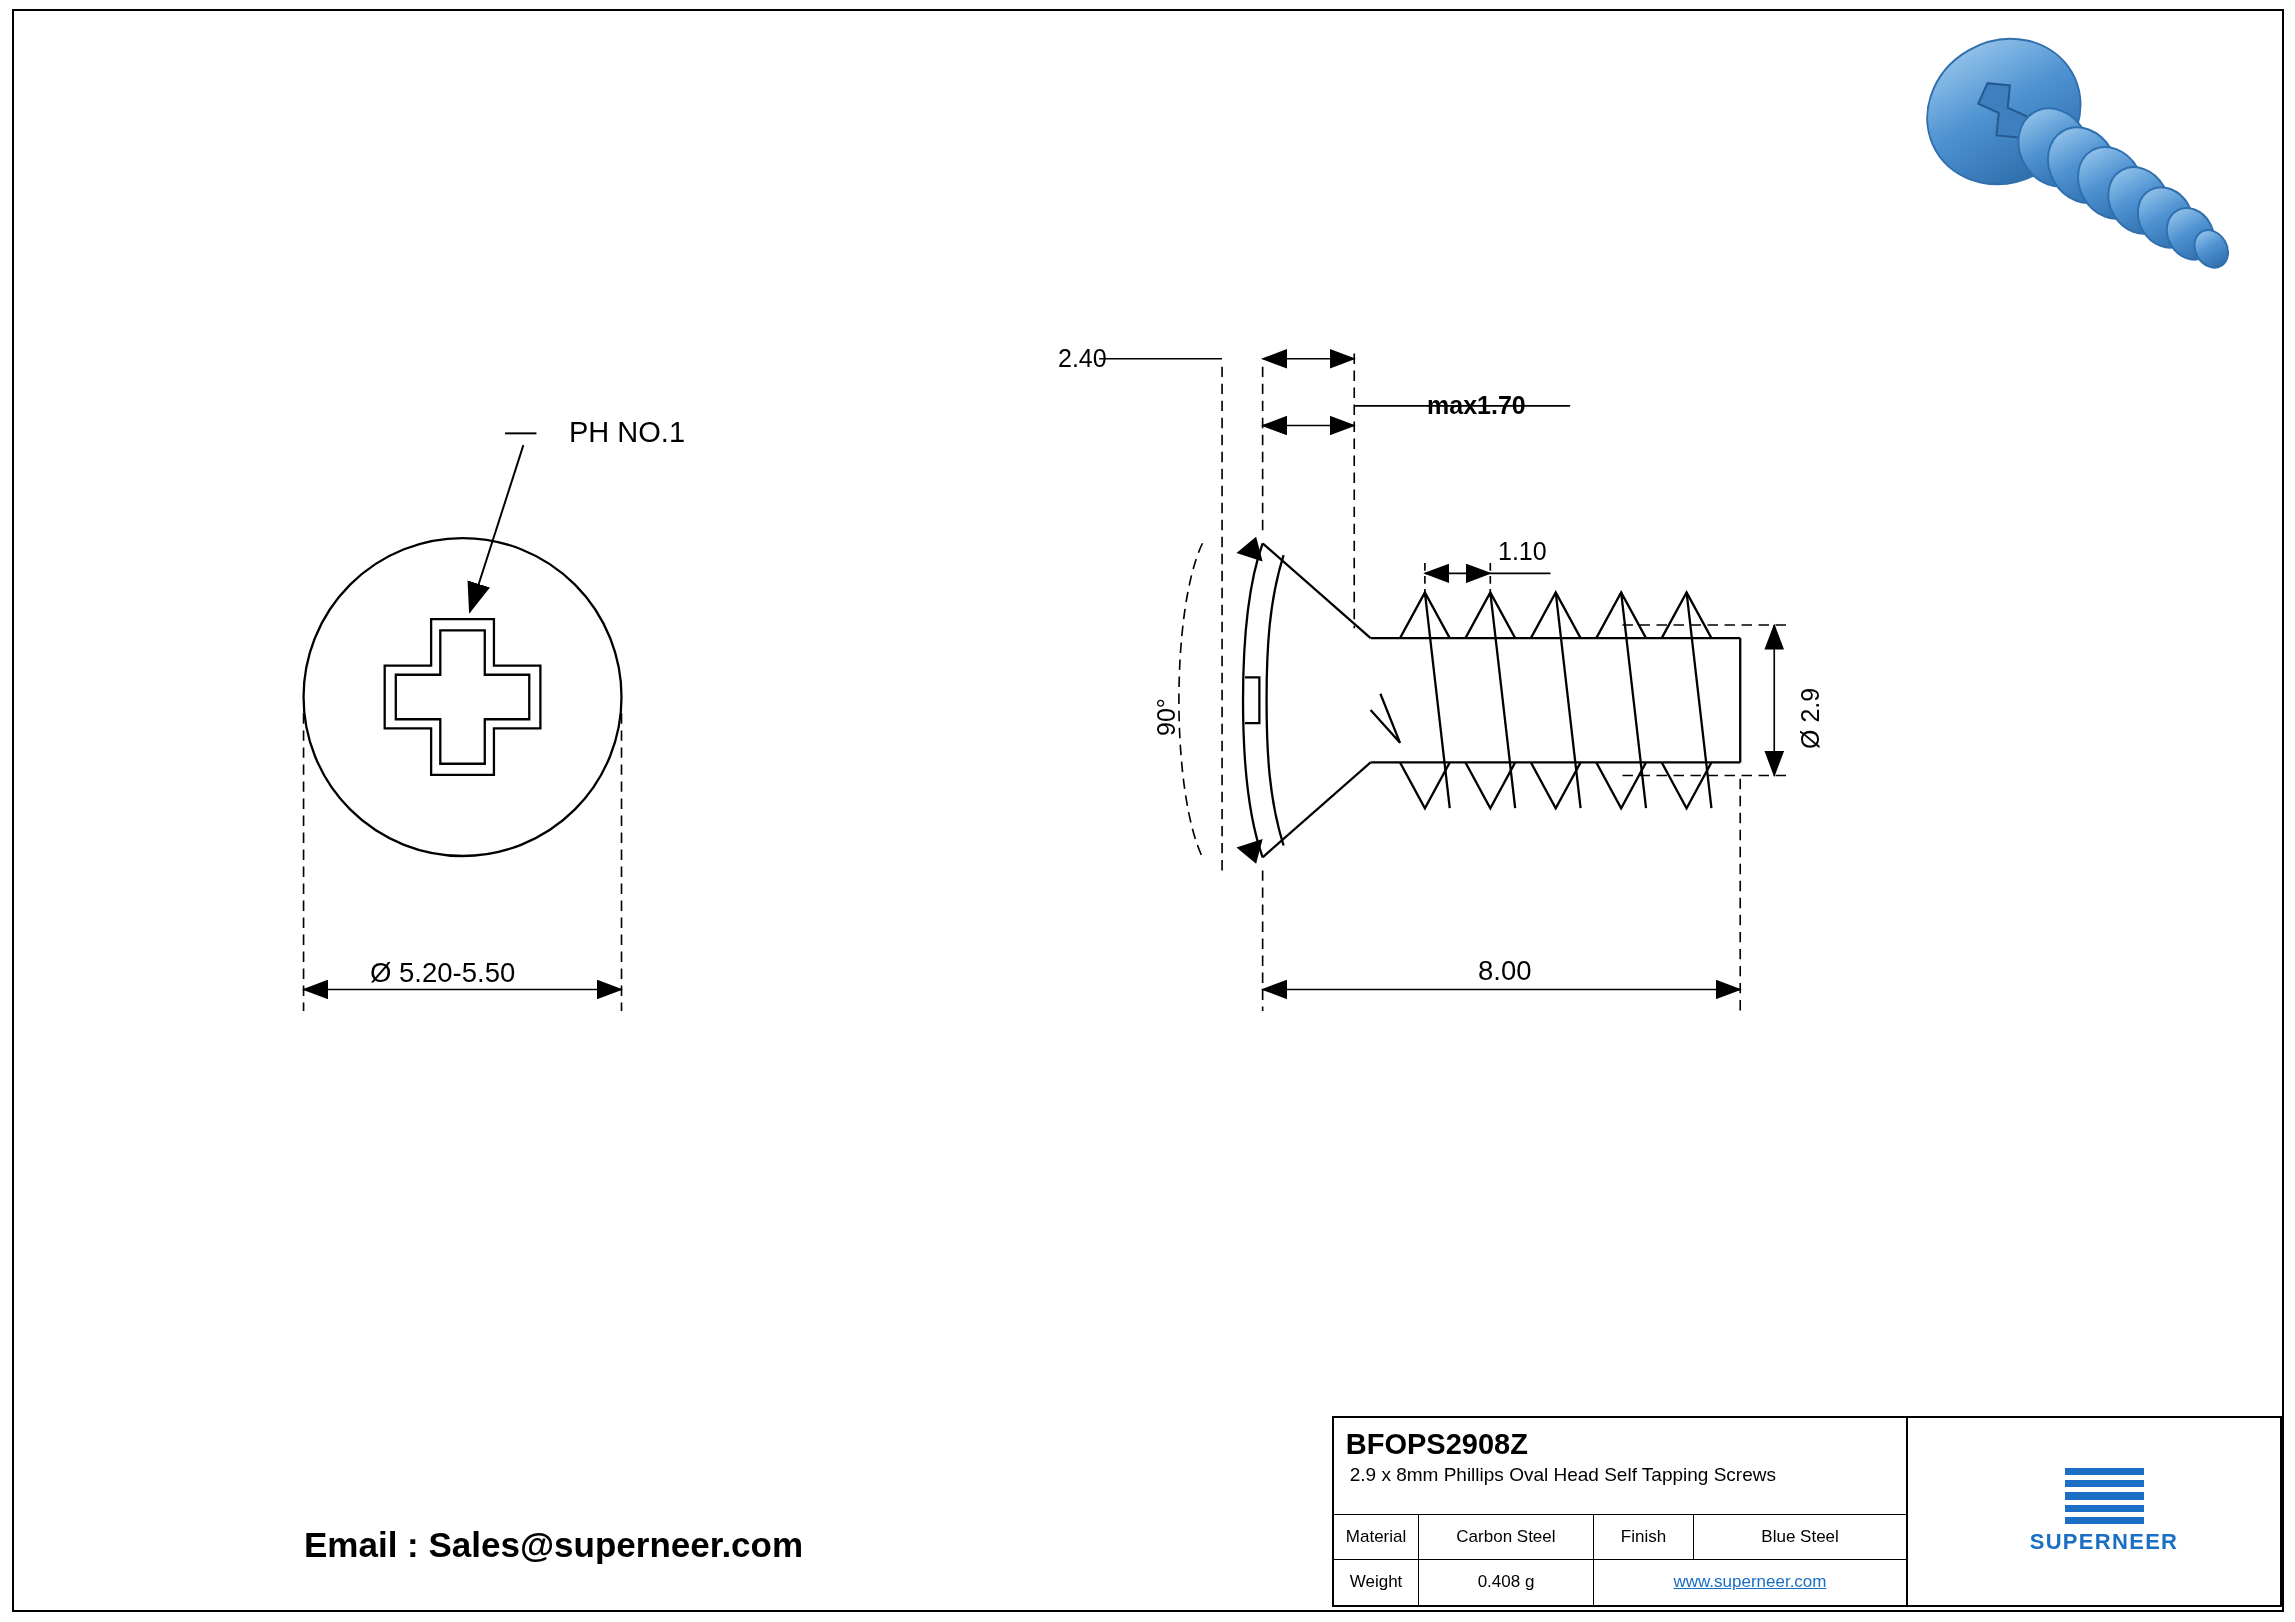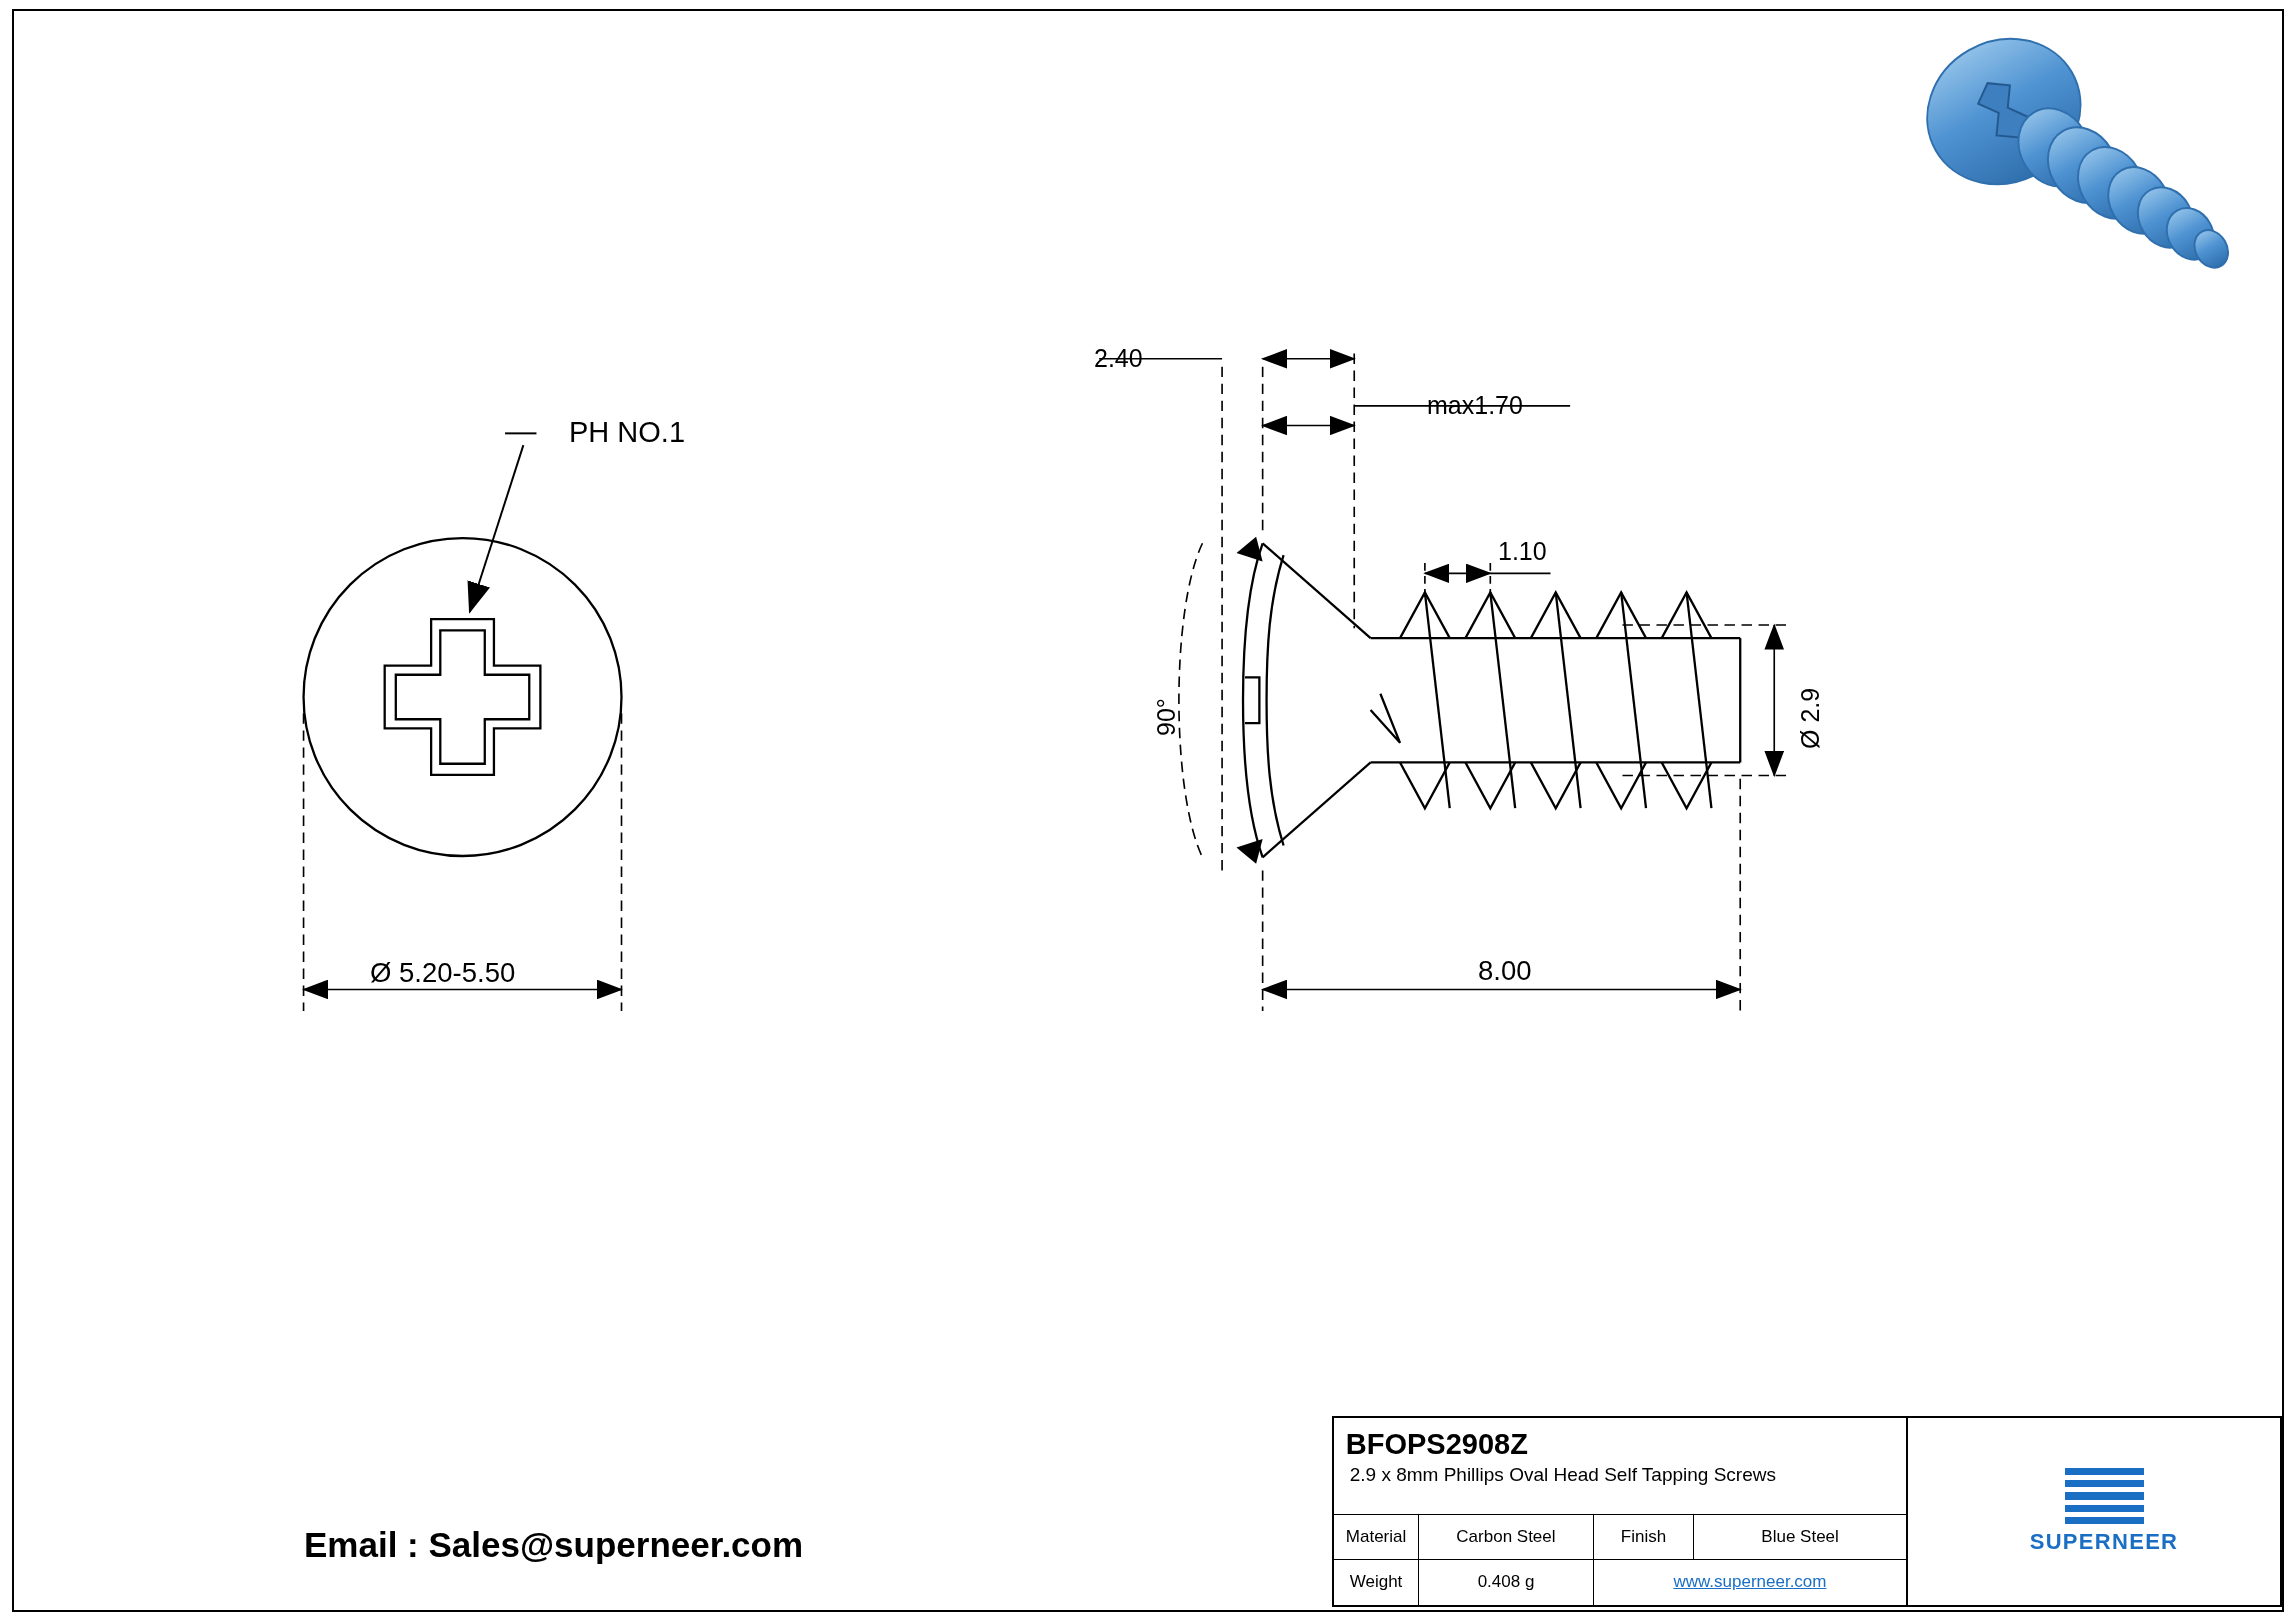--- a/index.html
+++ b/index.html
@@ -283,23 +283,23 @@
       <line x1="1930" y1="1330" x2="1930" y2="1545" stroke-dasharray="16 10"></line>
       <line x1="2660" y1="1190" x2="2660" y2="1545" stroke-dasharray="16 10"></line>
       <line x1="1930" y1="1512" x2="2660" y2="1512" marker-start="url(#arrStart)" marker-end="url(#arrEnd)"></line>
     </g>
   </svg>
 
   <div class="dimtext" style="left:569px; top:416px; font-size:29px;">PH NO.1</div>
 
   <div class="dimtext" style="left:370px; top:957px; font-size:27.5px;text-align:center;">Ø 5.20-5.50</div>
 
-  <div class="dimtext" style="left:1094px; top:344px;">2.40</div>
-
-  <div class="dimtext" style="left:1427px; top:391px;">max1.70</div>
+  <div class="dimtext" style="left:1058px; top:344px;">2.40</div>
+
+  <div class="dimtext" style="left:1427px; top:391px;font-weight:bold;">max1.70</div>
 
   <div class="dimtext" style="left:1498px; top:537px;">1.10</div>
 
   <div class="dimtext rot90" style="left:1152px; top:736px;">90°</div>
 
   <div class="dimtext rot90" style="left:1796px; top:749px;">Ø 2.9</div>
 
   <div class="dimtext" style="left:1478px; top:955px; font-size:27.5px;">8.00</div>
 
   <div class="email">Email : Sales@superneer.com</div>

